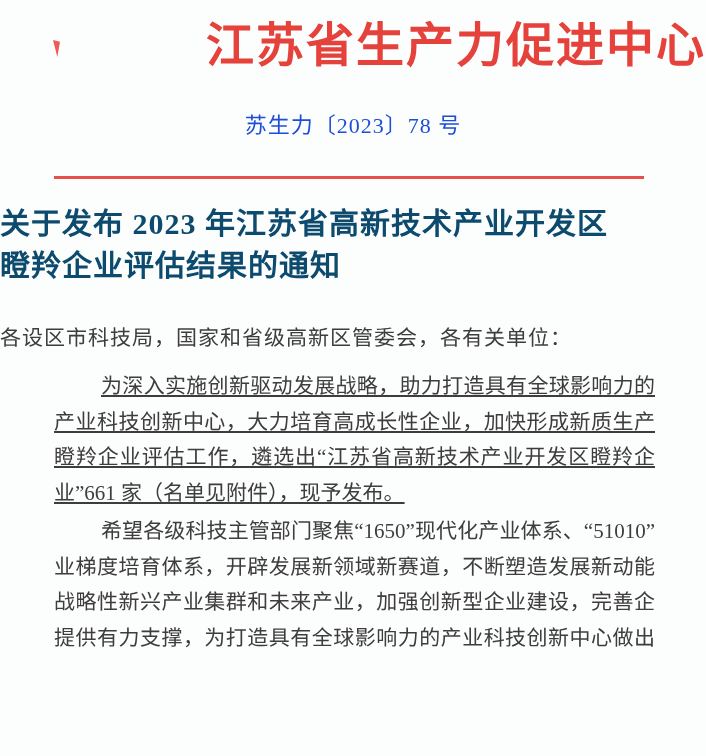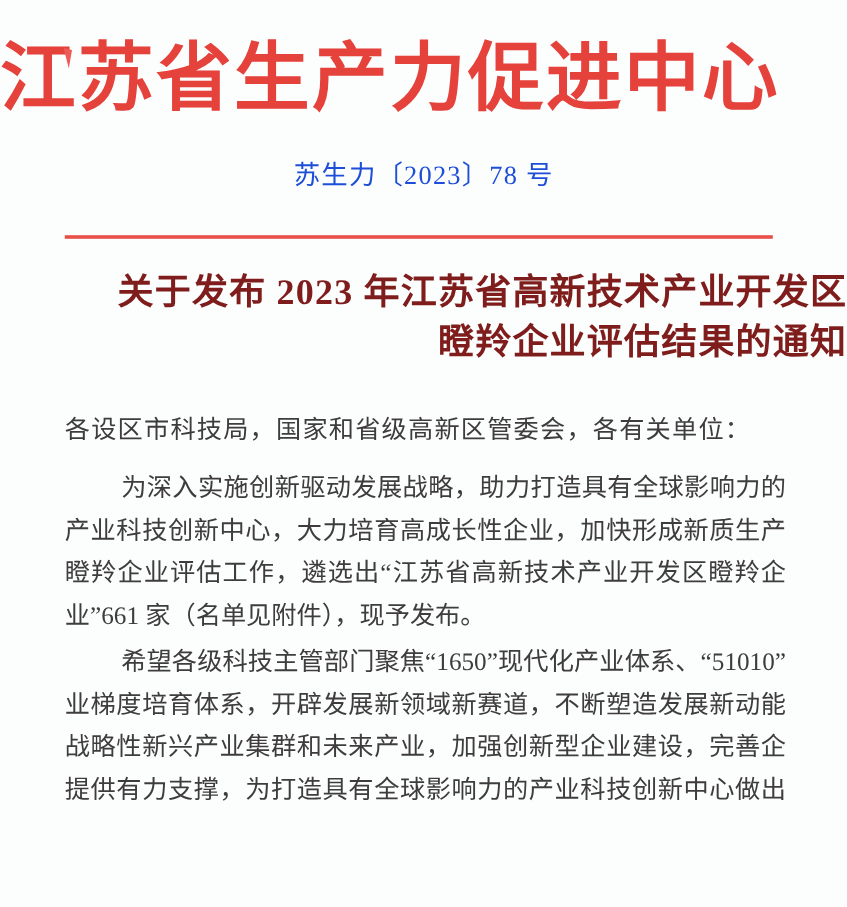--- a/index.html
+++ b/index.html
@@ -19,23 +19,23 @@
   .scan-artifact {
     position: absolute;
     left: 53px;
     top: 40px;
     width: 7px;
     height: 17px;
     background: #ee5a55;
     clip-path: polygon(0 0, 100% 10%, 62% 100%);
   }
   .letterhead {
-    padding-top: 30px;
-    text-align: left;
-    font-size: 63px;
+    padding-top: 10px;
+    text-align: right;
+    font-size: 48px;
     line-height: 72px;
     font-weight: bold;
     color: #e5423c;
     letter-spacing: 2px;
     white-space: nowrap;
   }
   .doc-number {
     margin-top: 30px;
     text-align: center;
     font-size: 22px;
@@ -46,45 +46,44 @@
   }
   .red-divider {
     margin-top: 36px;
     margin-left: 54px;
     width: 590px;
     height: 3px;
     background: #e9504a;
   }
   .notice-title {
     margin-top: 24px;
-    text-align: right;
+    text-align: left;
     font-size: 30px;
     line-height: 42px;
     font-weight: bold;
-    color: #7f1d1d;
+    color: #0c4a6e;
     letter-spacing: 1px;
     white-space: nowrap;
   }
   .salutation {
     margin-top: 38px;
-    margin-left: 54px;
     width: 601px;
     font-size: 21px;
     line-height: 26px;
     color: #3e3c3c;
     letter-spacing: 1px;
     white-space: nowrap;
   }
   .body-text {
     margin-left: 54px;
     width: 601px;
     color: #3e3c3c;
   }
   .para { margin-top: 0; }
-  .para-1 { margin-top: 18px; }
+  .para-1 { margin-top: 18px; text-decoration: underline; }
   .para-2 { margin-top: 3px; }
   .jline {
     font-size: 21px;
     line-height: 35.5px;
     text-align: justify;
     text-align-last: justify;
     white-space: nowrap;
   }
   .jline.indent { padding-left: 47px; }
   .jline.endline {

